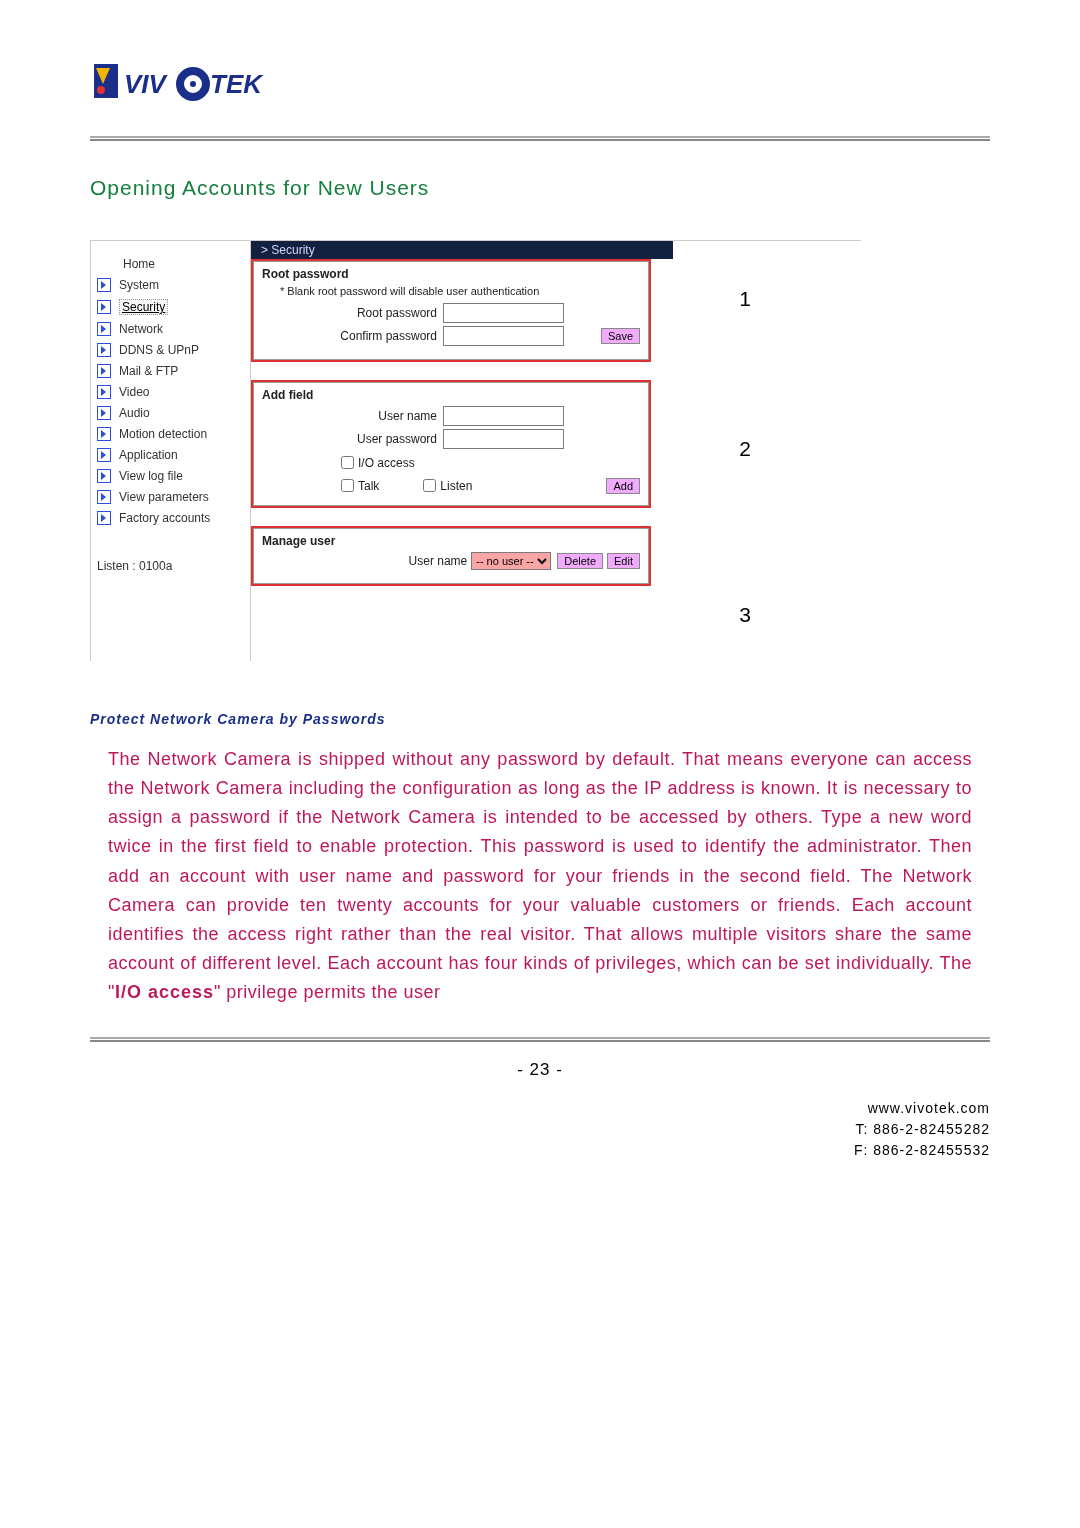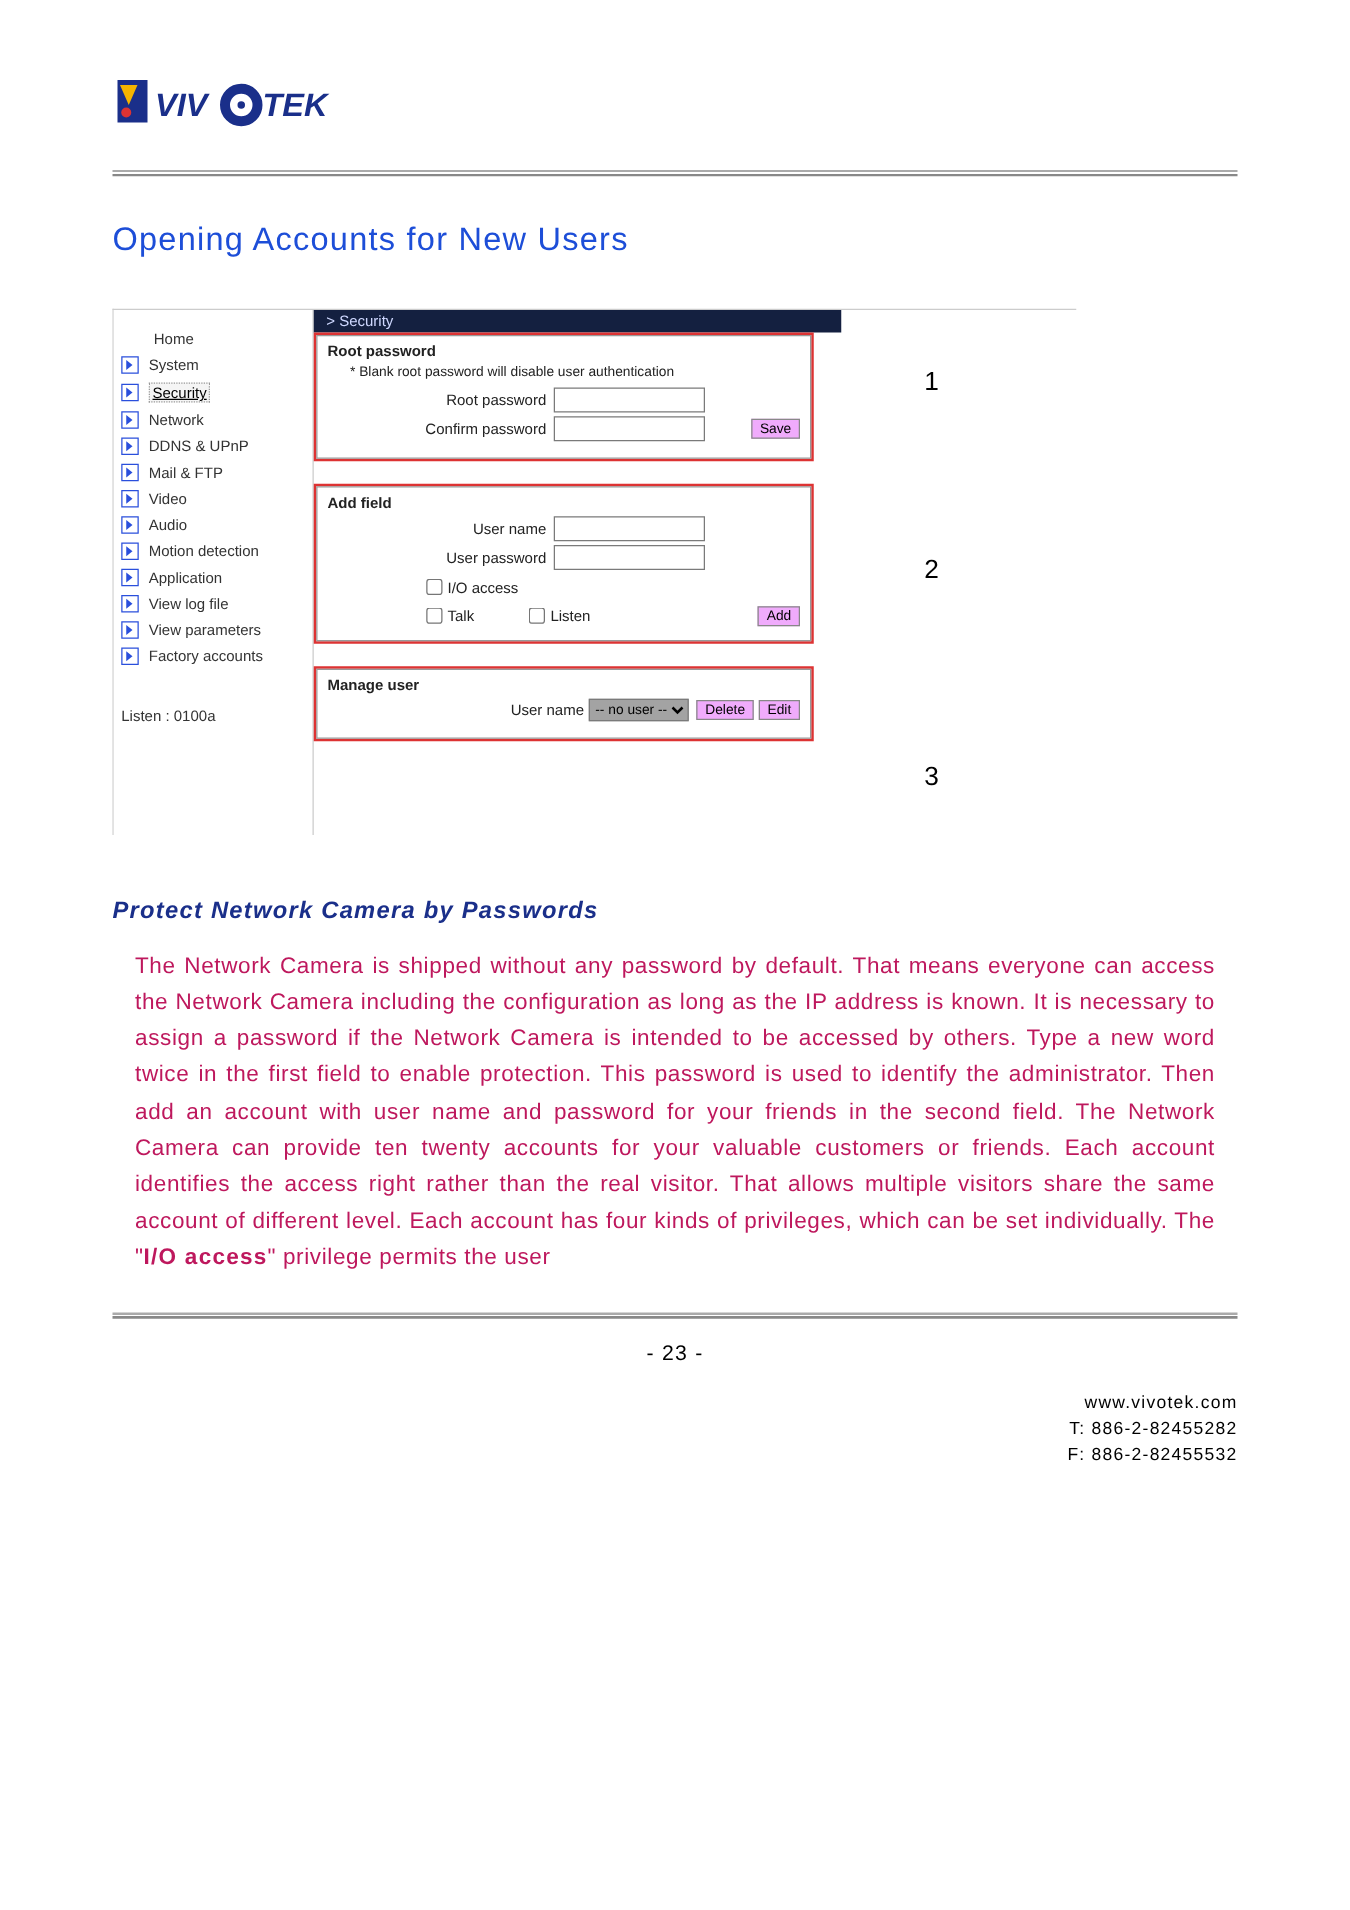--- a/index.html
+++ b/index.html
@@ -26,25 +26,25 @@
     height: 5px;
     background: linear-gradient(to bottom, #aaa 0, #aaa 2px, #fff 2px, #fff 3px, #888 3px, #888 5px);
     margin: 30px 0 35px 0;
   }
   .bottom-divider {
     height: 5px;
     background: linear-gradient(to bottom, #aaa 0, #aaa 2px, #fff 2px, #fff 3px, #888 3px, #888 5px);
     margin: 30px 0 18px 0;
   }
   .section-heading {
-    font-size: 26px;
+    font-size: 21px;
     letter-spacing: 1px;
     margin: 0 0 40px 0;
     font-weight: normal;
-    color: #1d4ed8;
+    color: #15803d;
   }
   .screenshot-frame {
     width: 770px;
     margin: 0 0 50px 0;
     border-top: 1px solid #ccc;
     border-left: 1px solid #ccc;
     background: #fff;
     font-family: Verdana, sans-serif;
   }
   .config-bar {
@@ -192,25 +192,25 @@
     font-size: 21px;
     color: #000;
   }
   .num-1 { top: 46px; right: 110px; }
   .num-2 { top: 196px; right: 110px; }
   .num-3 { top: 362px; right: 110px; }
   .select-box {
     font-size: 11px;
     height: 18px;
     border: 1px solid #7a7a7a;
-    background: #a3a3a3;
+    background: #fca5a5;
   }
   .sub-heading {
     font-style: italic;
-    font-size: 19px;
+    font-size: 14px;
     color: #1a2f8a;
     margin: 0 0 10px 0;
     letter-spacing: 1px;
   }
   .body-text {
     font-size: 18px;
     line-height: 1.62;
     text-align: justify;
     letter-spacing: 0.5px;
     color: #be185d;

